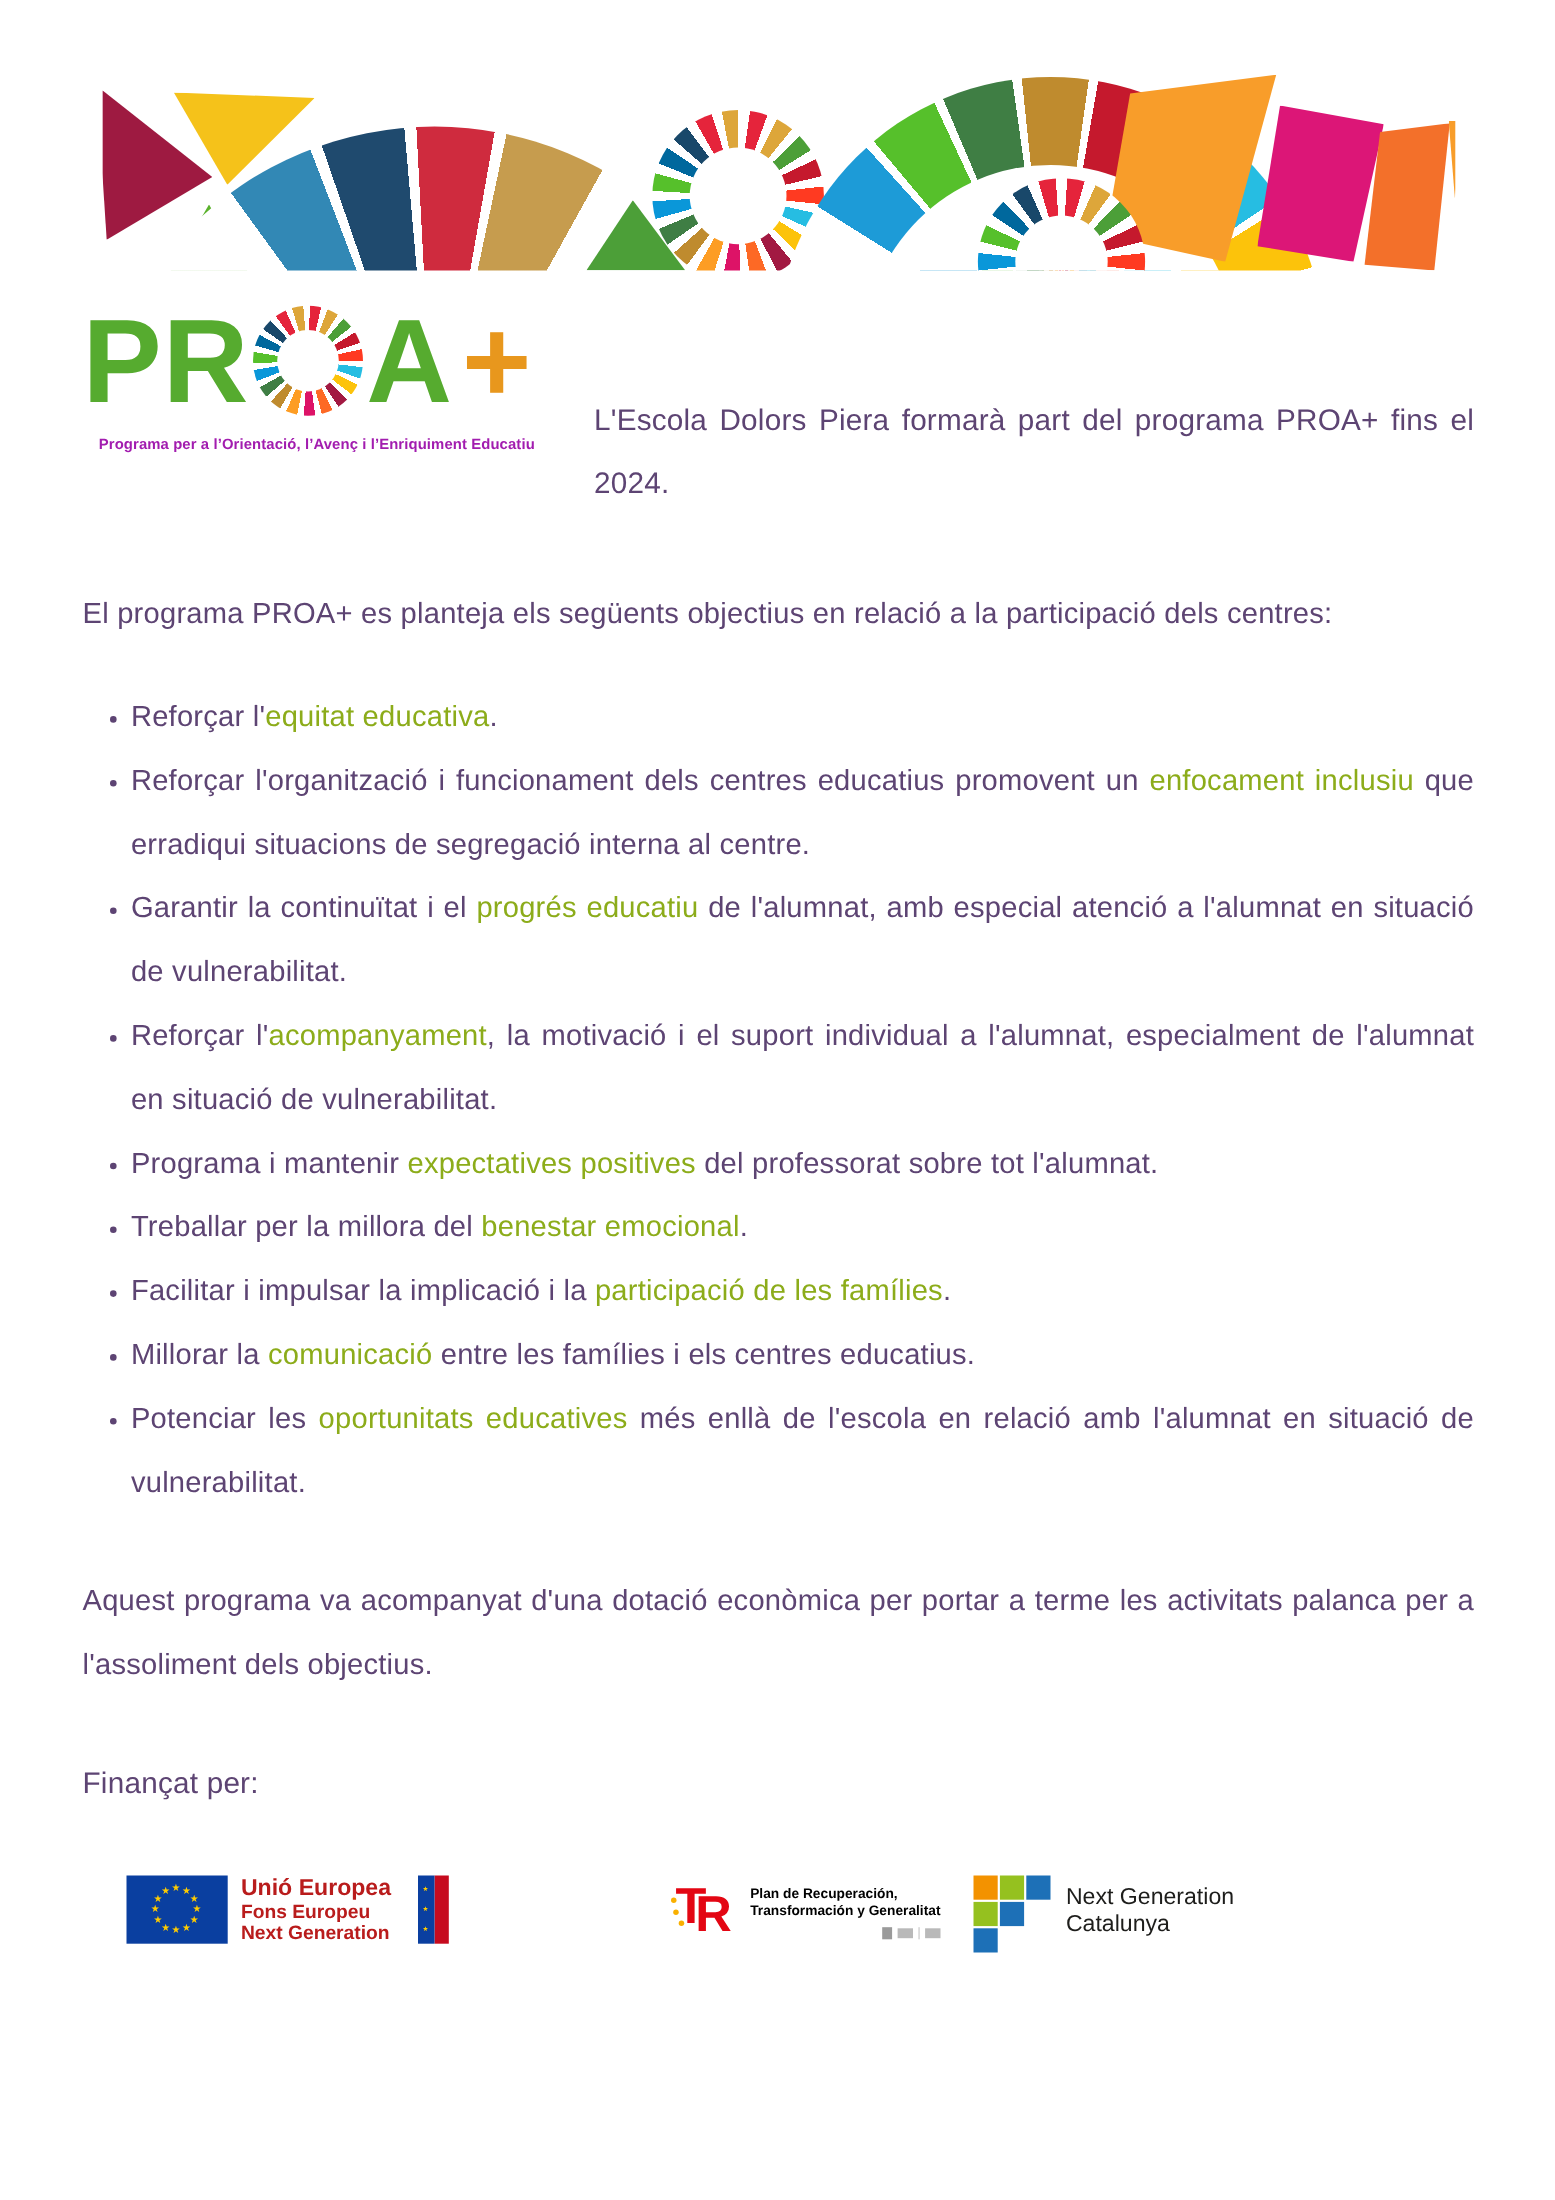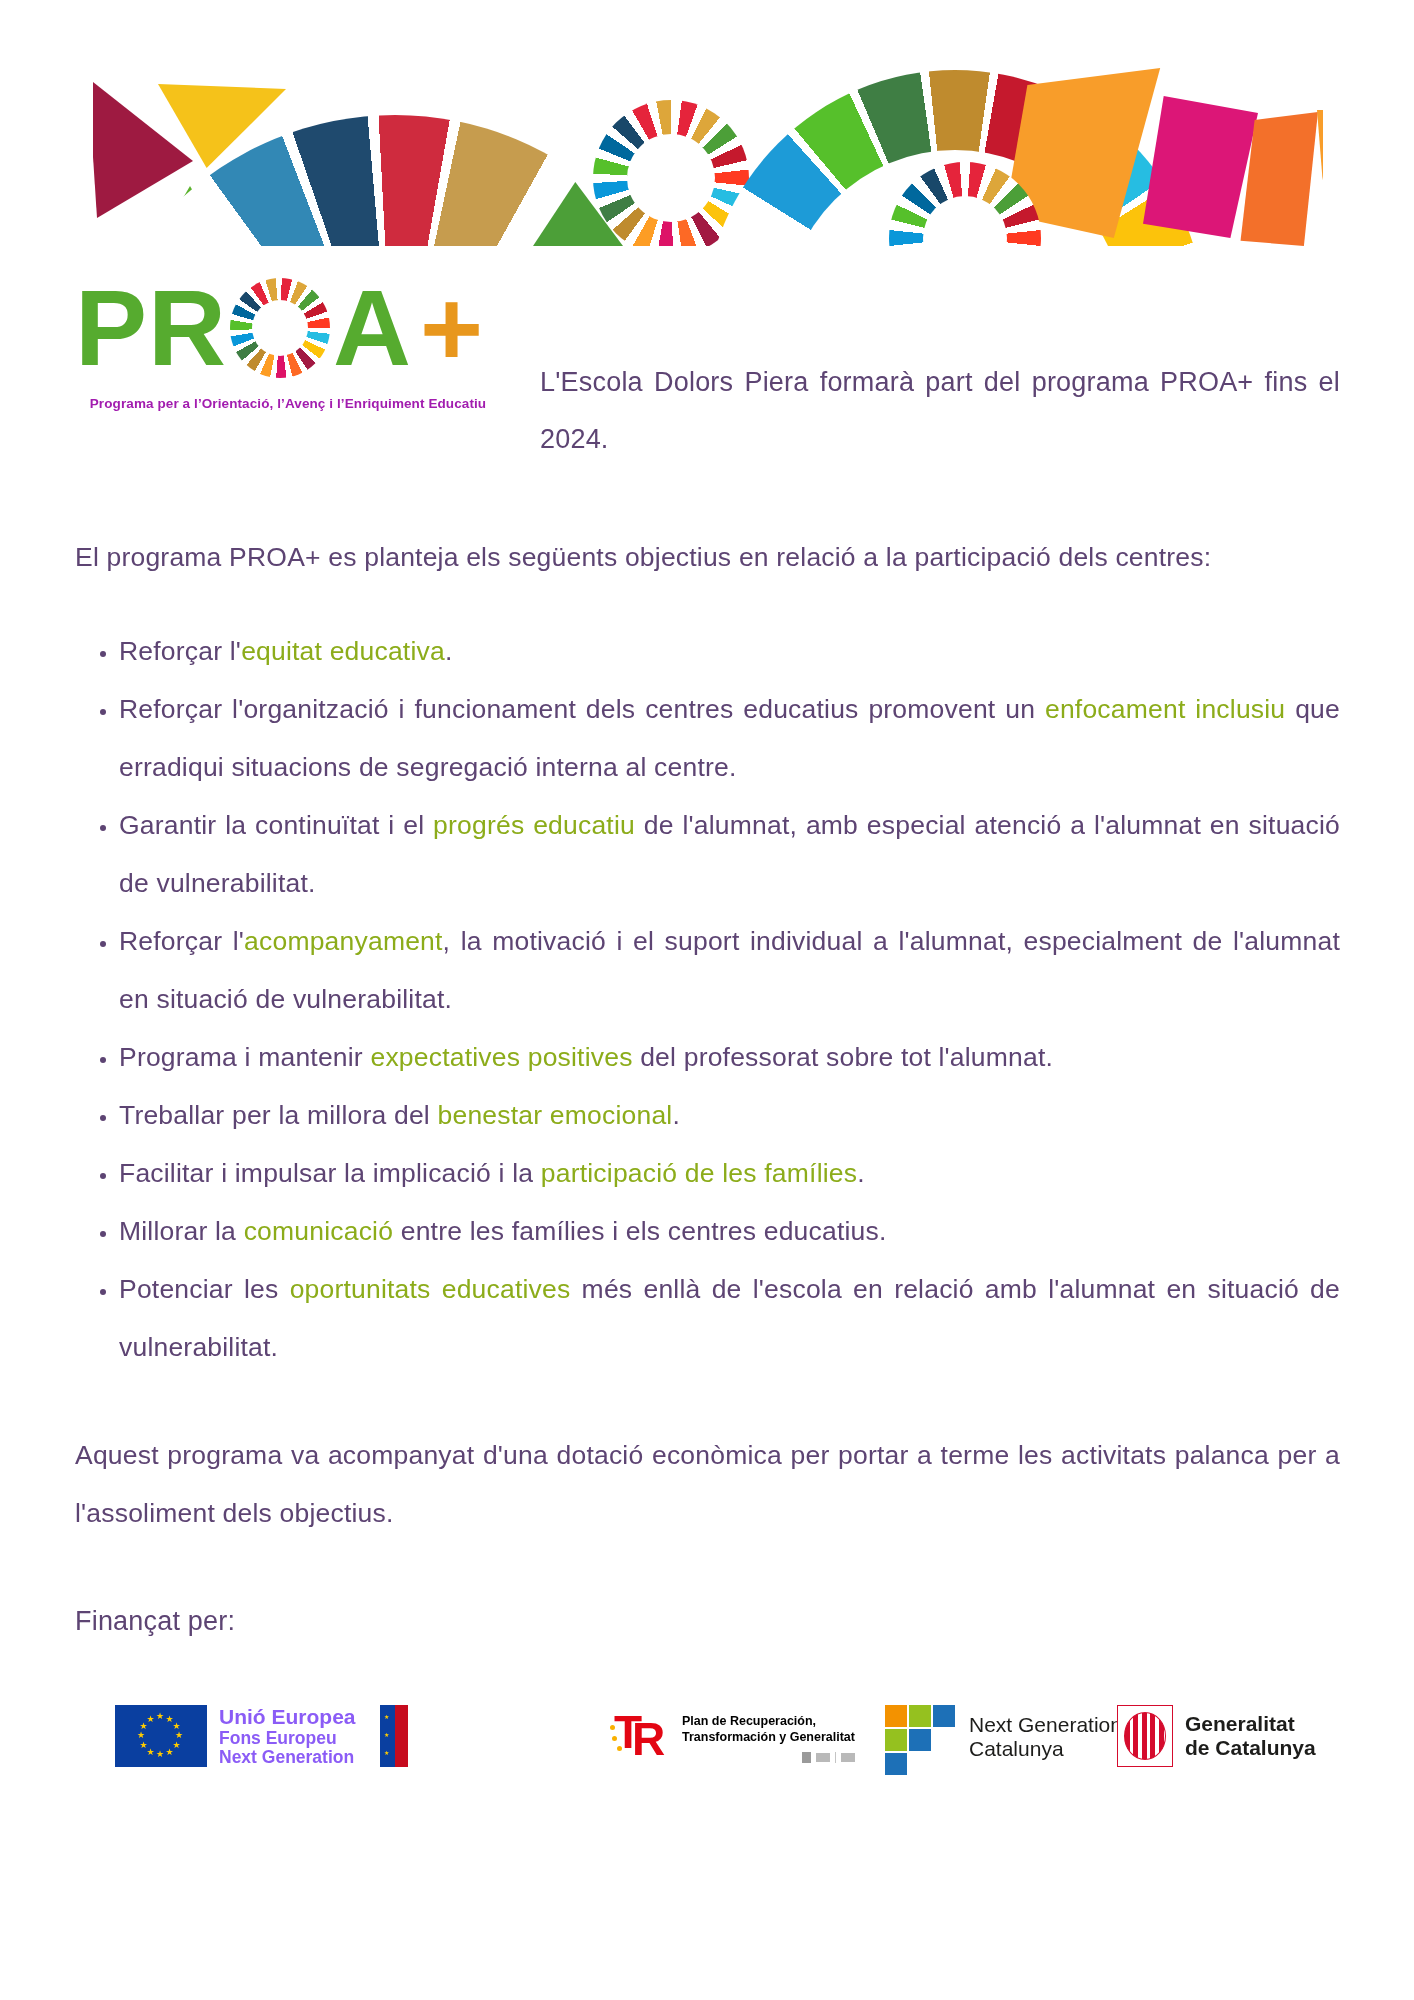--- a/index.html
+++ b/index.html
@@ -40,21 +40,21 @@
            text-align:justify;letter-spacing:0.2px;}
   .funded{margin:64px 0 0 0;font-size:27px;color:#5d4473;letter-spacing:0.2px;}
 
   
   .footer{position:relative;margin-top:56px;height:110px;}
   .flogo{position:absolute;top:12px;}
 
   .eu{display:flex;align-items:center;gap:12px;left:40px;}
   .eu-flag{width:92px;height:62px;background:#0a3fa0;position:relative;flex:none;}
   .eu-flag span{position:absolute;color:#ffcc00;font-size:9px;line-height:9px;}
-  .eu-text{font-weight:700;color:#8b5cf6;line-height:1.12;}
+  .eu-text{font-weight:700;color:#b91c1c;line-height:1.12;}
   .eu-text .l1{font-size:21px;}
   .eu-text .l2,.eu-text .l3{font-size:17.5px;}
 
   .spain{left:305px;display:flex;height:62px;}
   .sp-blue{width:15px;background:#0a3fa0;position:relative;flex:none;}
   .sp-blue i{position:absolute;left:4px;color:#ffcc00;font-style:normal;font-size:6px;}
   .sp-red{width:13px;background:#c60b1e;flex:none;}
   .sp-yellow{background:#fdc905;display:flex;align-items:center;padding:0 10px 0 8px;gap:8px;}
   .sp-crest{width:24px;height:32px;background:#c8553a;border-radius:5px;flex:none;
             box-shadow:inset 0 4px 0 #a03020, inset 4px 0 0 #e0b23c, inset -4px 0 0 #e0b23c;}
@@ -233,25 +233,16 @@
           <b class="ng-b"></b>
             <b></b>
             <b></b>
         </div>
         <div class="ng-text">
           <div class="l1">Next Generation</div>
           <div class="l2">Catalunya</div>
         </div>
       </div>
 
-      <div class="flogo gencat">
-        <div class="gc-icon">
-          <div class="gc-circle"></div>
-        </div>
-        <div class="gc-text">
-          <div>Generalitat</div>
-          <div>de Catalunya</div>
-        </div>
-      </div>
 
     </div>
   </div>
 </div>
 
 </body></html>

